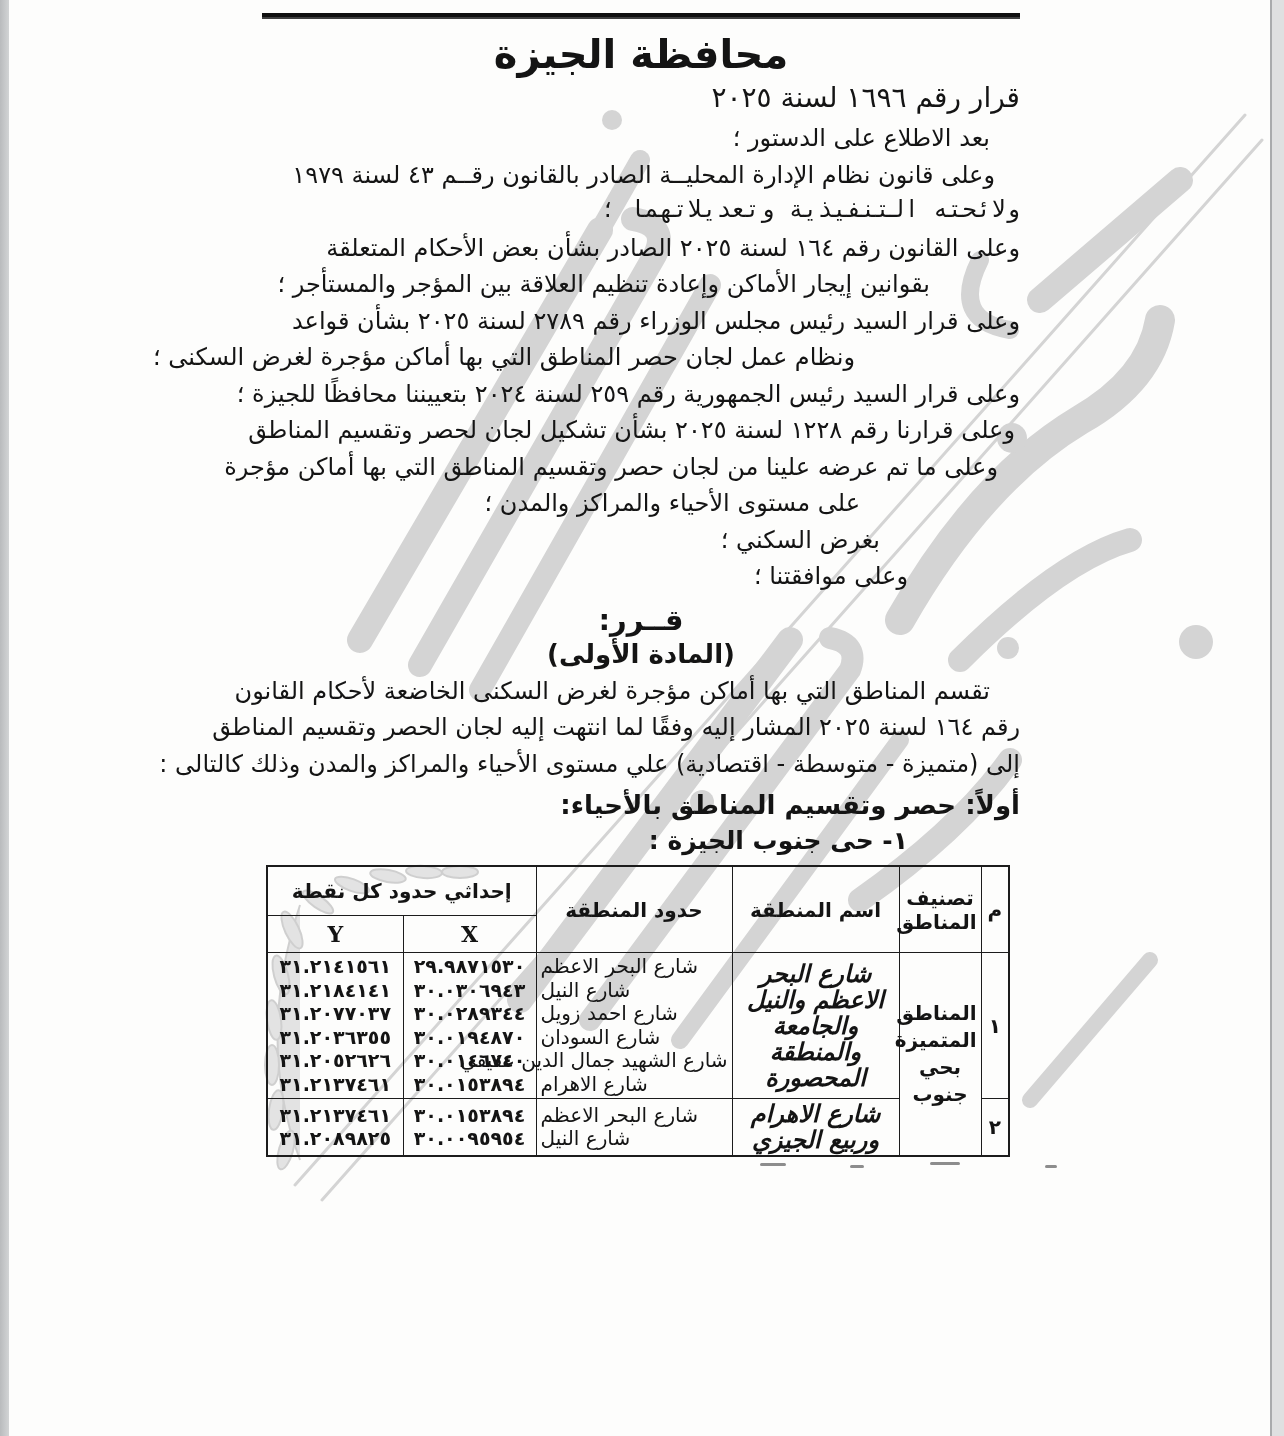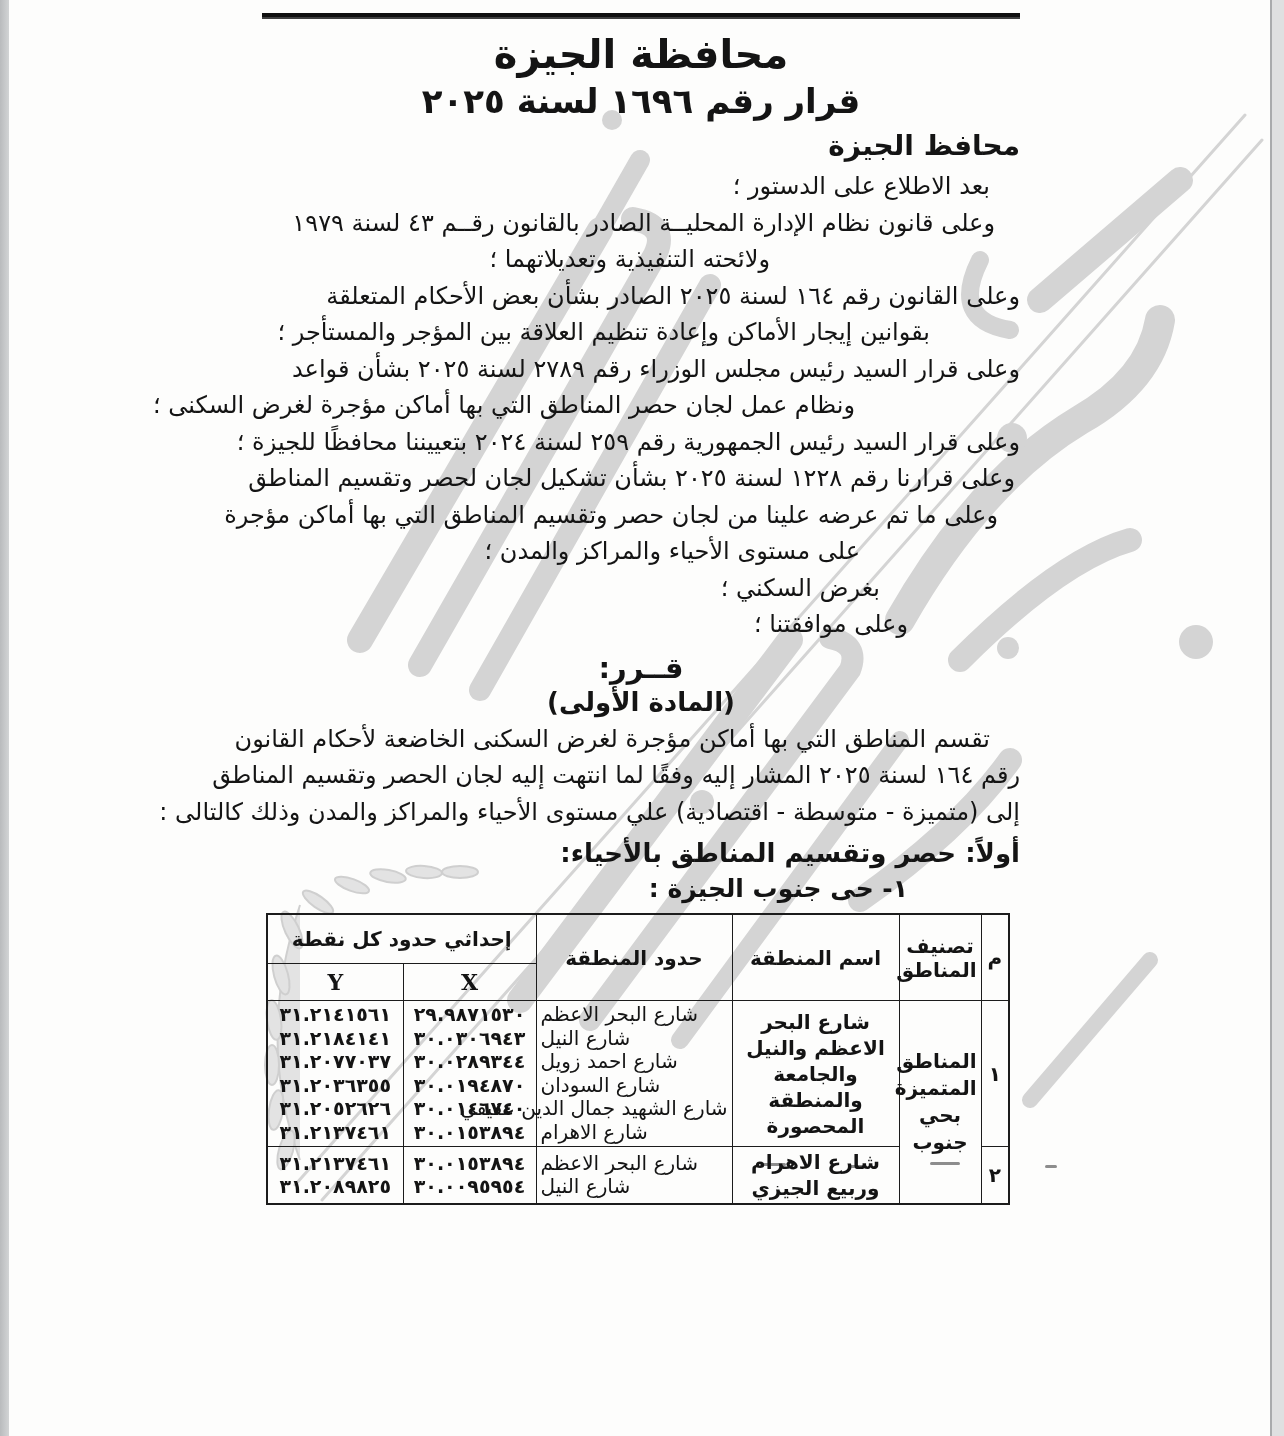--- a/index.html
+++ b/index.html
@@ -12,43 +12,43 @@
   .edge-left{position:absolute;left:0;top:0;width:9px;height:100%;
     background:linear-gradient(to right,#b9bbbd,#d2d4d5);}
   .edge-right{position:absolute;right:0;top:0;width:12px;height:100%;
     background:#dfe0e1;border-left:2px solid #a9abad;}
   
   .wm{position:absolute;left:0;top:0;width:1284px;height:1436px;z-index:1;pointer-events:none;}
   
   .content{position:absolute;left:262px;top:8px;width:758px;z-index:2;}
   .toprule{margin-top:5px;height:4px;background:#101010;box-shadow:0 2px 0 rgba(16,16,16,.8);}
   .title{margin-top:14px;text-align:center;font-size:40px;font-weight:bold;letter-spacing:-1px;}
-  .decree{margin-top:4px;text-align:center;font-size:34px;font-weight:bold;}
+  .decree{margin-top:4px;text-align:right;font-size:28px;font-weight:normal;}
   .issuer{margin-top:8px;text-align:right;font-size:28px;font-weight:bold;}
   .preamble{margin-top:6px;font-size:24px;line-height:36.5px;text-align:right;}
   .pl{white-space:nowrap;}
   .mr0{margin-right:0;}   .mr5{margin-right:5px;}   .mr22{margin-right:22px;}
   .mr25{margin-right:25px;} .mr30{margin-right:30px;} .mr90{margin-right:90px;}
   .mr112{margin-right:112px;} .mr140{margin-right:140px;} .mr160{margin-right:160px;}
-  .mr165{margin-right:165px;} .mr250{margin-right:250px;}
+  .mr165{margin-right:165px;} .mr250{font-family:Liberation Mono, monospace;}
   .decision{margin-top:8px;text-align:center;font-size:29px;font-weight:bold;}
   .article-h{margin-top:2px;text-align:center;font-size:26px;font-weight:bold;}
   .article-b{margin-top:4px;font-size:24px;line-height:36.5px;text-align:right;}
   .sec-h{margin-top:8px;font-size:26px;font-weight:bold;text-align:right;}
   .dist-h{margin-top:6px;font-size:25px;font-weight:bold;text-align:right;margin-right:112px;}
   
   table.zones{border-collapse:collapse;table-layout:fixed;width:742px;margin:10px 10px 0 0;
     background:transparent;}
   table.zones th,table.zones td{border:1px solid #1c1c1c;padding:2px 4px;vertical-align:middle;}
   table.zones{border:2px solid #1c1c1c;}
   th.ghead{font-size:20px;font-weight:bold;height:44px;text-align:center;}
   th.xy{font-family:"DejaVu Serif",serif;font-size:22px;font-weight:bold;height:32px;text-align:center;}
   td.serial{font-size:20px;font-weight:bold;text-align:center;}
   td.classif{font-size:20px;font-weight:bold;text-align:center;line-height:27px;padding:4px 6px;}
-  td.aname{font-size:20px;font-weight:bold;text-align:center;line-height:26px;padding:4px 8px;}
+  td.aname{font-size:24px;font-weight:bold;text-align:center;line-height:26px;padding:4px 8px;font-style:italic;}
   td.bounds{font-size:20px;text-align:left;padding:6px 8px;}
   td.bounds div{line-height:23.5px;white-space:nowrap;}
   td.coords{text-align:center;padding:6px 2px;}
   td.coords div{font-size:19px;font-weight:bold;line-height:23.5px;letter-spacing:.5px;white-space:nowrap;}
   .artifact{position:absolute;background:#8d8d8d;z-index:2;border-radius:2px;}
 </style>
 </head>
 <body>
 
 <div class="page">
@@ -107,21 +107,20 @@
   <div class="artifact" style="left:850px;top:1165px;width:14px;height:3px;"></div>
   <div class="artifact" style="left:930px;g:1;top:1162px;width:30px;height:3px;"></div>
   <div class="artifact" style="left:1045px;top:1165px;width:12px;height:3px;"></div>
 
   <div class="content">
 
     <div class="toprule"></div>
 
     <div class="title">محافظة الجيزة</div>
     <div class="decree">قرار رقم ١٦٩٦ لسنة ٢٠٢٥</div>
-    <div class="issuer">محافظ الجيزة</div>
 
     <div class="preamble">
       <div class="pl mr30">بعد الاطلاع على الدستور ؛</div>
       <div class="pl mr25">وعلى قانون نظام الإدارة المحليــة الصادر بالقانون رقــم ٤٣ لسنة ١٩٧٩</div>
       <div class="pl mr250">ولائحته التنفيذية وتعديلاتهما ؛</div>
       <div class="pl mr0">وعلى القانون رقم ١٦٤ لسنة ٢٠٢٥ الصادر بشأن بعض الأحكام المتعلقة</div>
       <div class="pl mr90">بقوانين إيجار الأماكن وإعادة تنظيم العلاقة بين المؤجر والمستأجر ؛</div>
       <div class="pl mr0">وعلى قرار السيد رئيس مجلس الوزراء رقم ٢٧٨٩ لسنة ٢٠٢٥ بشأن قواعد</div>
       <div class="pl mr165">ونظام عمل لجان حصر المناطق التي بها أماكن مؤجرة لغرض السكنى ؛</div>
       <div class="pl mr0">وعلى قرار السيد رئيس الجمهورية رقم ٢٥٩ لسنة ٢٠٢٤ بتعييننا محافظًا للجيزة ؛</div>

